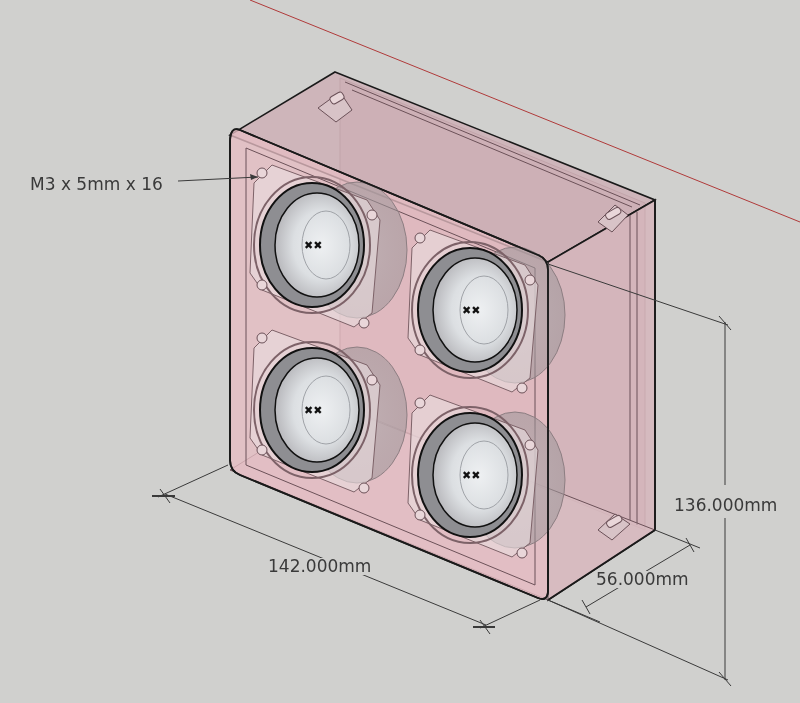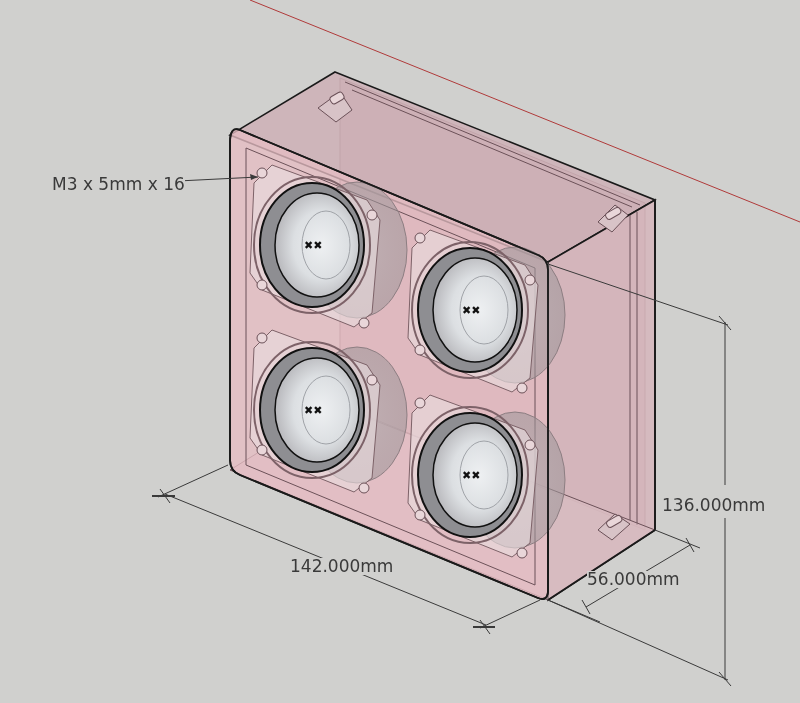--- a/index.html
+++ b/index.html
@@ -1,18 +1,18 @@
 <!DOCTYPE html>
 <html><head>
 <meta charset="utf-8">
 <style>
   html, body { margin: 0; padding: 0; }
   body { width: 800px; height: 703px; background: #d0d0ce; overflow: hidden; position: relative; font-family: "DejaVu Sans", sans-serif; }
   #canvas { position: absolute; left: 0; top: 0; }
-  .dim-label { position: absolute; font-size: 17px; color: #3a3a3a; white-space: nowrap; background: #d0d0ce; line-height: 1; margin-left: 22px; }
+  .dim-label { position: absolute; font-size: 17px; color: #3a3a3a; white-space: nowrap; background: #d0d0ce; line-height: 1; }
 </style>
 </head>
 <body>
 
 <svg id="canvas" width="800" height="703" viewBox="0 0 800 703">
   <defs>
     <radialGradient id="cone" cx="55%" cy="50%" r="55%">
       <stop offset="0%" stop-color="#eef0f2"></stop>
       <stop offset="60%" stop-color="#dcdfe2"></stop>
       <stop offset="100%" stop-color="#b8b8bc"></stop>
@@ -144,14 +144,14 @@
     <line x1="548" y1="600" x2="728" y2="680"></line>
     <line x1="725" y1="322" x2="725" y2="485"></line>
     <line x1="725" y1="518" x2="725" y2="680"></line>
     <line x1="719" y1="316" x2="731" y2="330"></line>
     <line x1="719" y1="672" x2="731" y2="686"></line>
   </g>
 </svg>
 
 <div class="dim-label" style="left:30px; top:176px;">M3 x 5mm x 16</div>
 <div class="dim-label" style="left:268px; top:558px;">142.000mm</div>
-<div class="dim-label" style="left:565px; top:571px;">56.000mm</div>
-<div class="dim-label" style="left:640px; top:497px;">136.000mm</div>
+<div class="dim-label" style="left:596px; top:571px;">56.000mm</div>
+<div class="dim-label" style="left:674px; top:497px;">136.000mm</div>
 
 </body></html>

